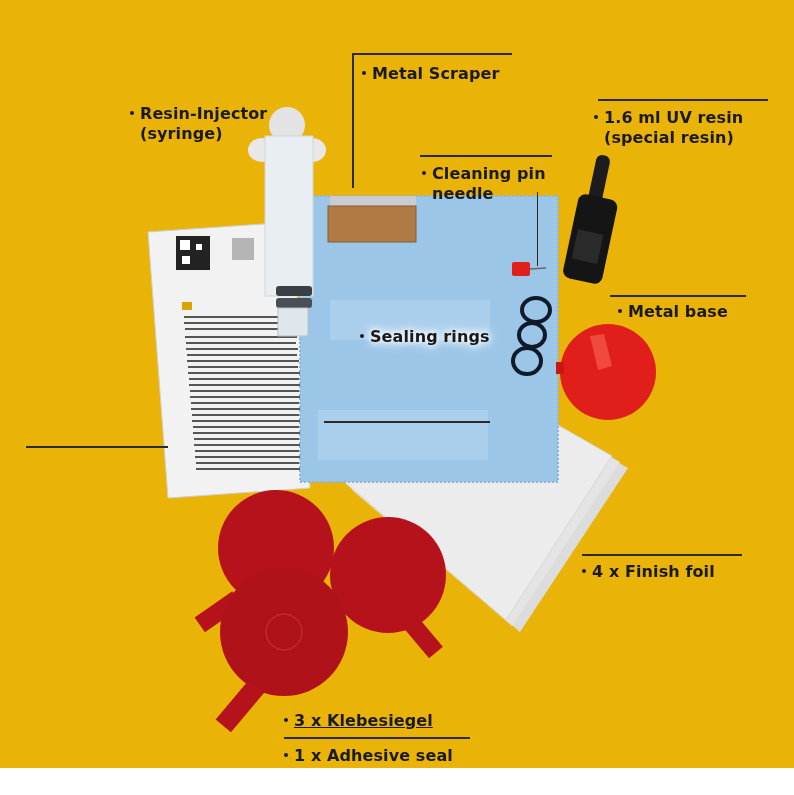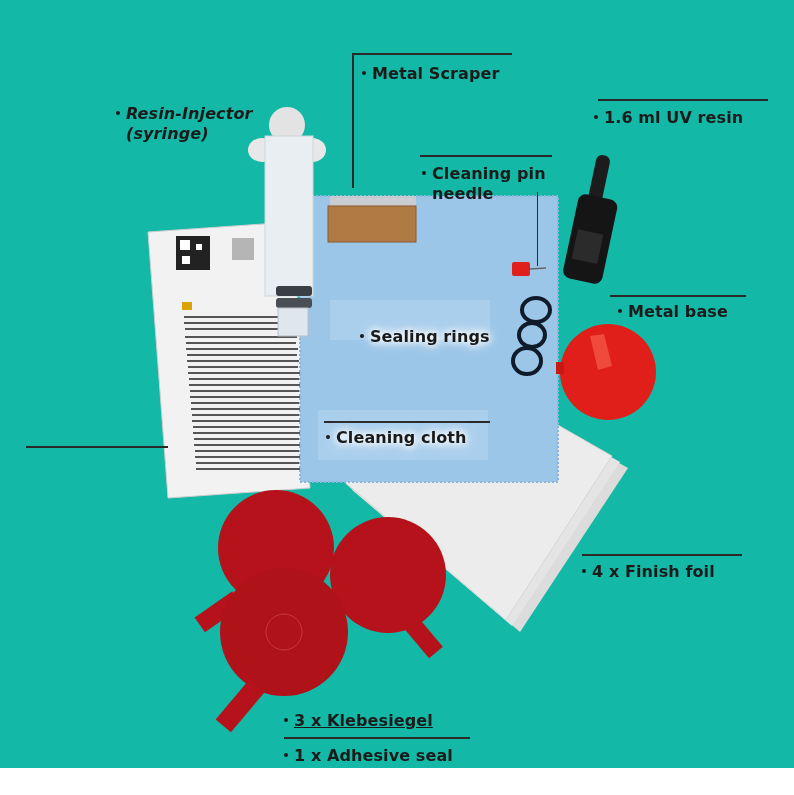--- a/index.html
+++ b/index.html
@@ -1,17 +1,17 @@
 <!DOCTYPE html>
 <html><head>
 <meta charset="utf-8">
 <style>
   html,body{margin:0;padding:0;background:#fff;}
   body{width:794px;height:795px;position:relative;overflow:hidden;font-family:"DejaVu Sans","Liberation Sans",sans-serif;}
-  .stage{position:absolute;left:0;top:0;width:794px;height:768px;background:#14b8a6;}
+  .stage{position:absolute;left:0;top:0;width:794px;height:768px;background:#eab308;}
   .lbl{position:absolute;font-size:16px;font-weight:bold;color:#1a1a1a;line-height:20px;letter-spacing:0.1px;white-space:nowrap;}
   .lbl .dot{display:inline-block;width:4px;height:4px;border-radius:50%;background:#1a1a1a;vertical-align:middle;margin-right:6px;position:relative;top:-2px;}
   .lbl .l2{display:block;padding-left:10px;}
   .rule{position:absolute;height:2px;background:#2a2a2a;}
   .vrule{position:absolute;width:2px;background:#2a2a2a;}
   .glow{text-shadow:0 0 6px #fff,0 0 10px #fff,0 0 14px #fff;}
 </style>
 </head>
 <body>
 
@@ -120,50 +120,48 @@
       <circle cx="284" cy="632" r="18" fill="none" stroke="#c83a3a" stroke-width="1"></circle>
     </g>
   </svg>
 
   <div class="rule" style="left:352px;top:53px;width:160px;"></div>
   <div class="vrule" style="left:352px;top:53px;height:135px;"></div>
   <div class="lbl" style="left:362px;top:64px;">
     <span class="dot"></span><span>Metal Scraper</span>
   </div>
 
-  <div class="lbl" style="left:116px;top:104px;font-style:italic;">
+  <div class="lbl" style="left:130px;top:104px;">
     <span class="dot"></span><span>Resin-Injector</span>
     <span class="l2">(syringe)</span>
   </div>
 
   <div class="rule" style="left:598px;top:99px;width:170px;"></div>
   <div class="lbl" style="left:594px;top:108px;">
     <span class="dot"></span><span>1.6 ml UV resin</span>
+    <span class="l2">(special resin)</span>
   </div>
 
   <div class="rule" style="left:420px;top:155px;width:132px;"></div>
   <div class="vrule" style="left:537px;top:192px;width:1px;height:74px;"></div>
   <div class="lbl" style="left:422px;top:164px;">
     <span class="dot"></span><span>Cleaning pin</span>
     <span class="l2">needle</span>
   </div>
 
   <div class="rule" style="left:610px;top:295px;width:136px;"></div>
   <div class="lbl" style="left:618px;top:302px;">
     <span class="dot"></span><span>Metal base</span>
   </div>
 
   <div class="lbl glow" style="left:360px;top:327px;">
     <span class="dot"></span><span>Sealing rings</span>
   </div>
 
   <div class="rule" style="left:324px;top:421px;width:166px;"></div>
-  <div class="lbl glow" style="left:326px;top:428px;">
-    <span class="dot"></span><span>Cleaning cloth</span>
-  </div>
 
   <div class="rule" style="left:26px;top:446px;width:142px;"></div>
 
   <div class="rule" style="left:582px;top:554px;width:160px;"></div>
   <div class="lbl" style="left:582px;top:562px;">
     <span class="dot"></span><span>4 x Finish foil</span>
   </div>
 
   <div class="lbl" style="left:284px;top:711px;text-decoration:underline;">
     <span class="dot"></span><span>3 x Klebesiegel</span>

